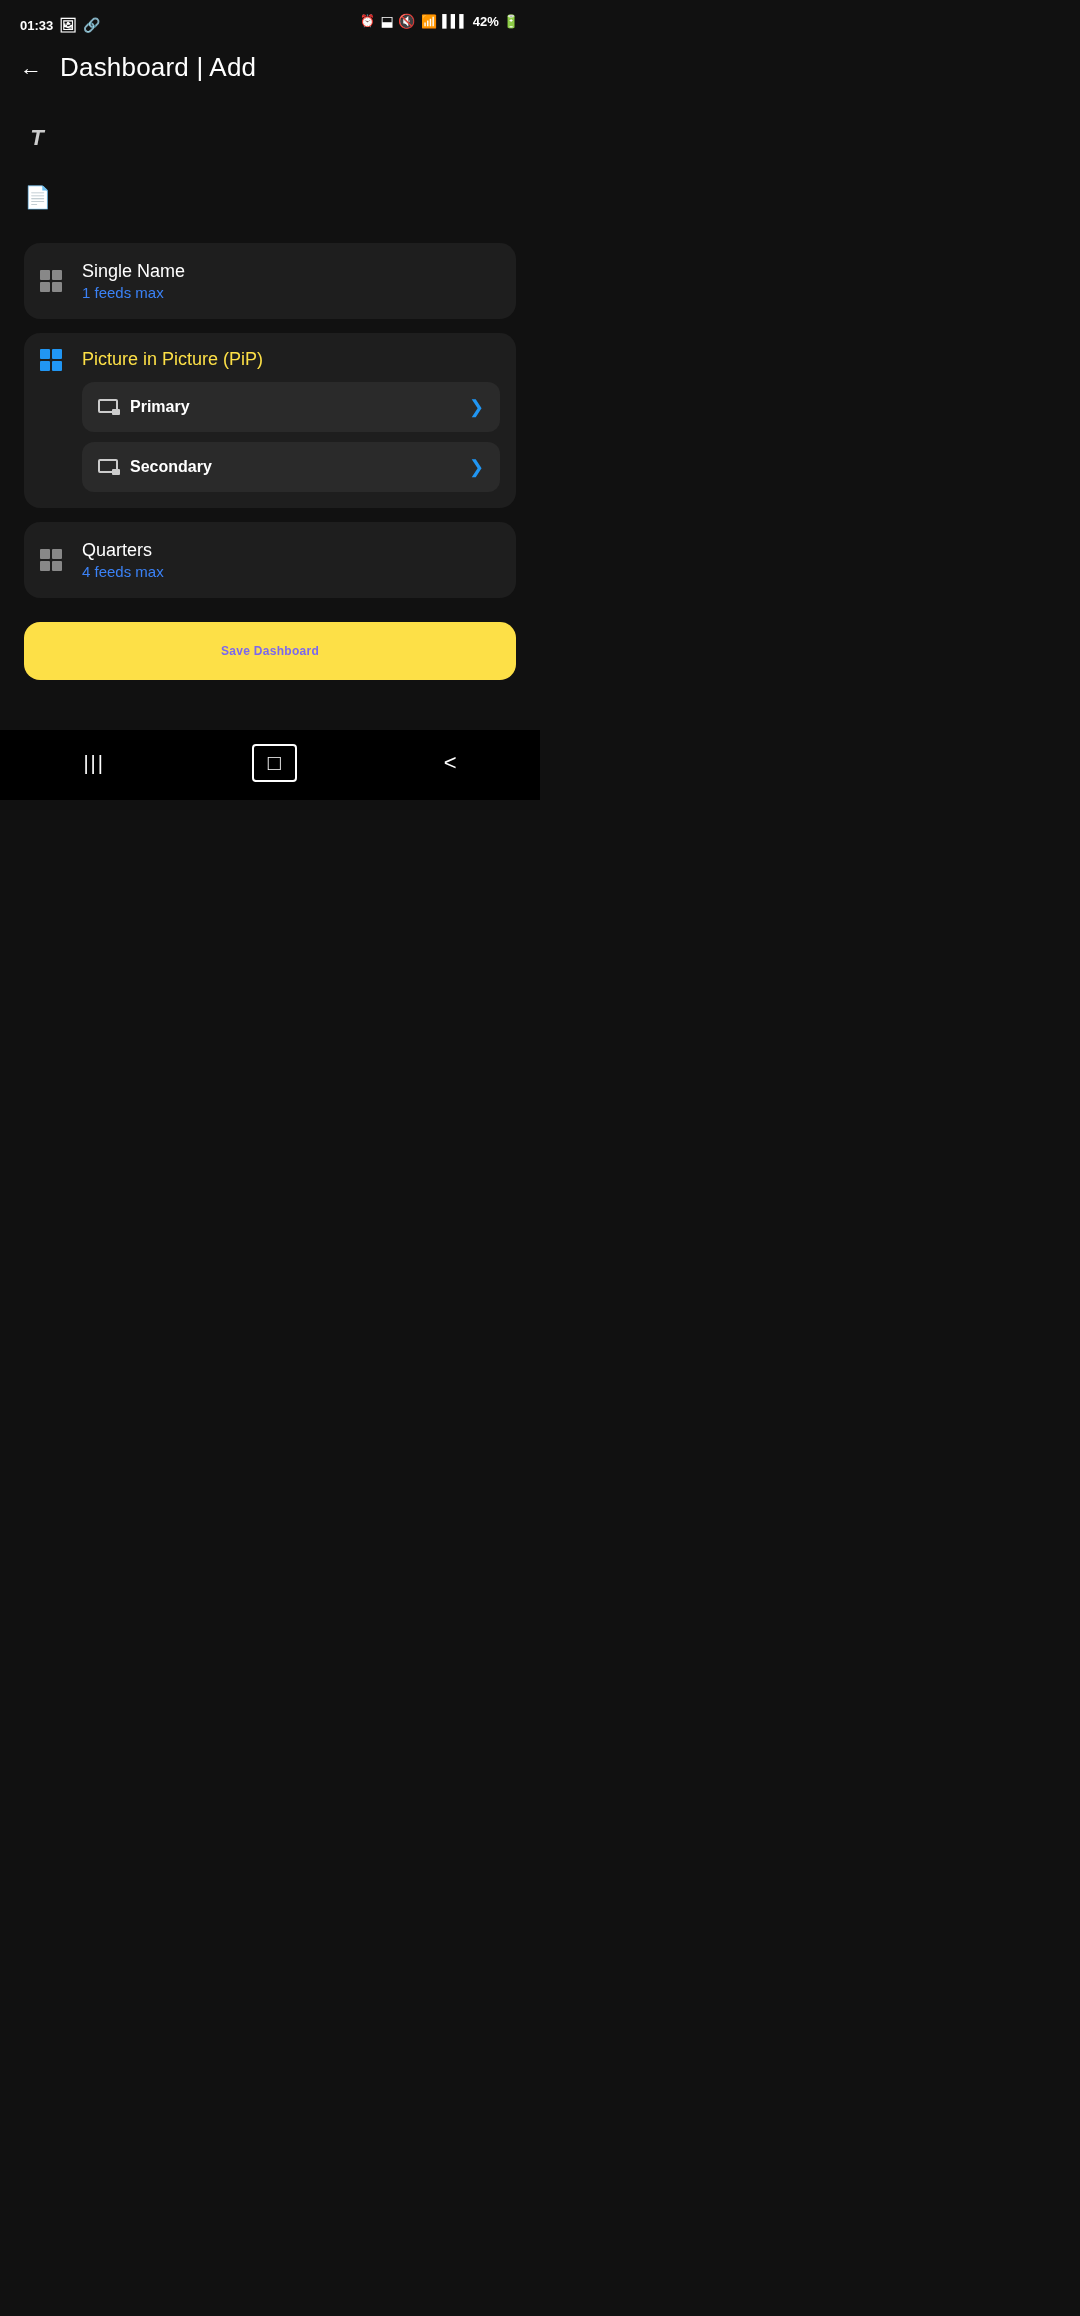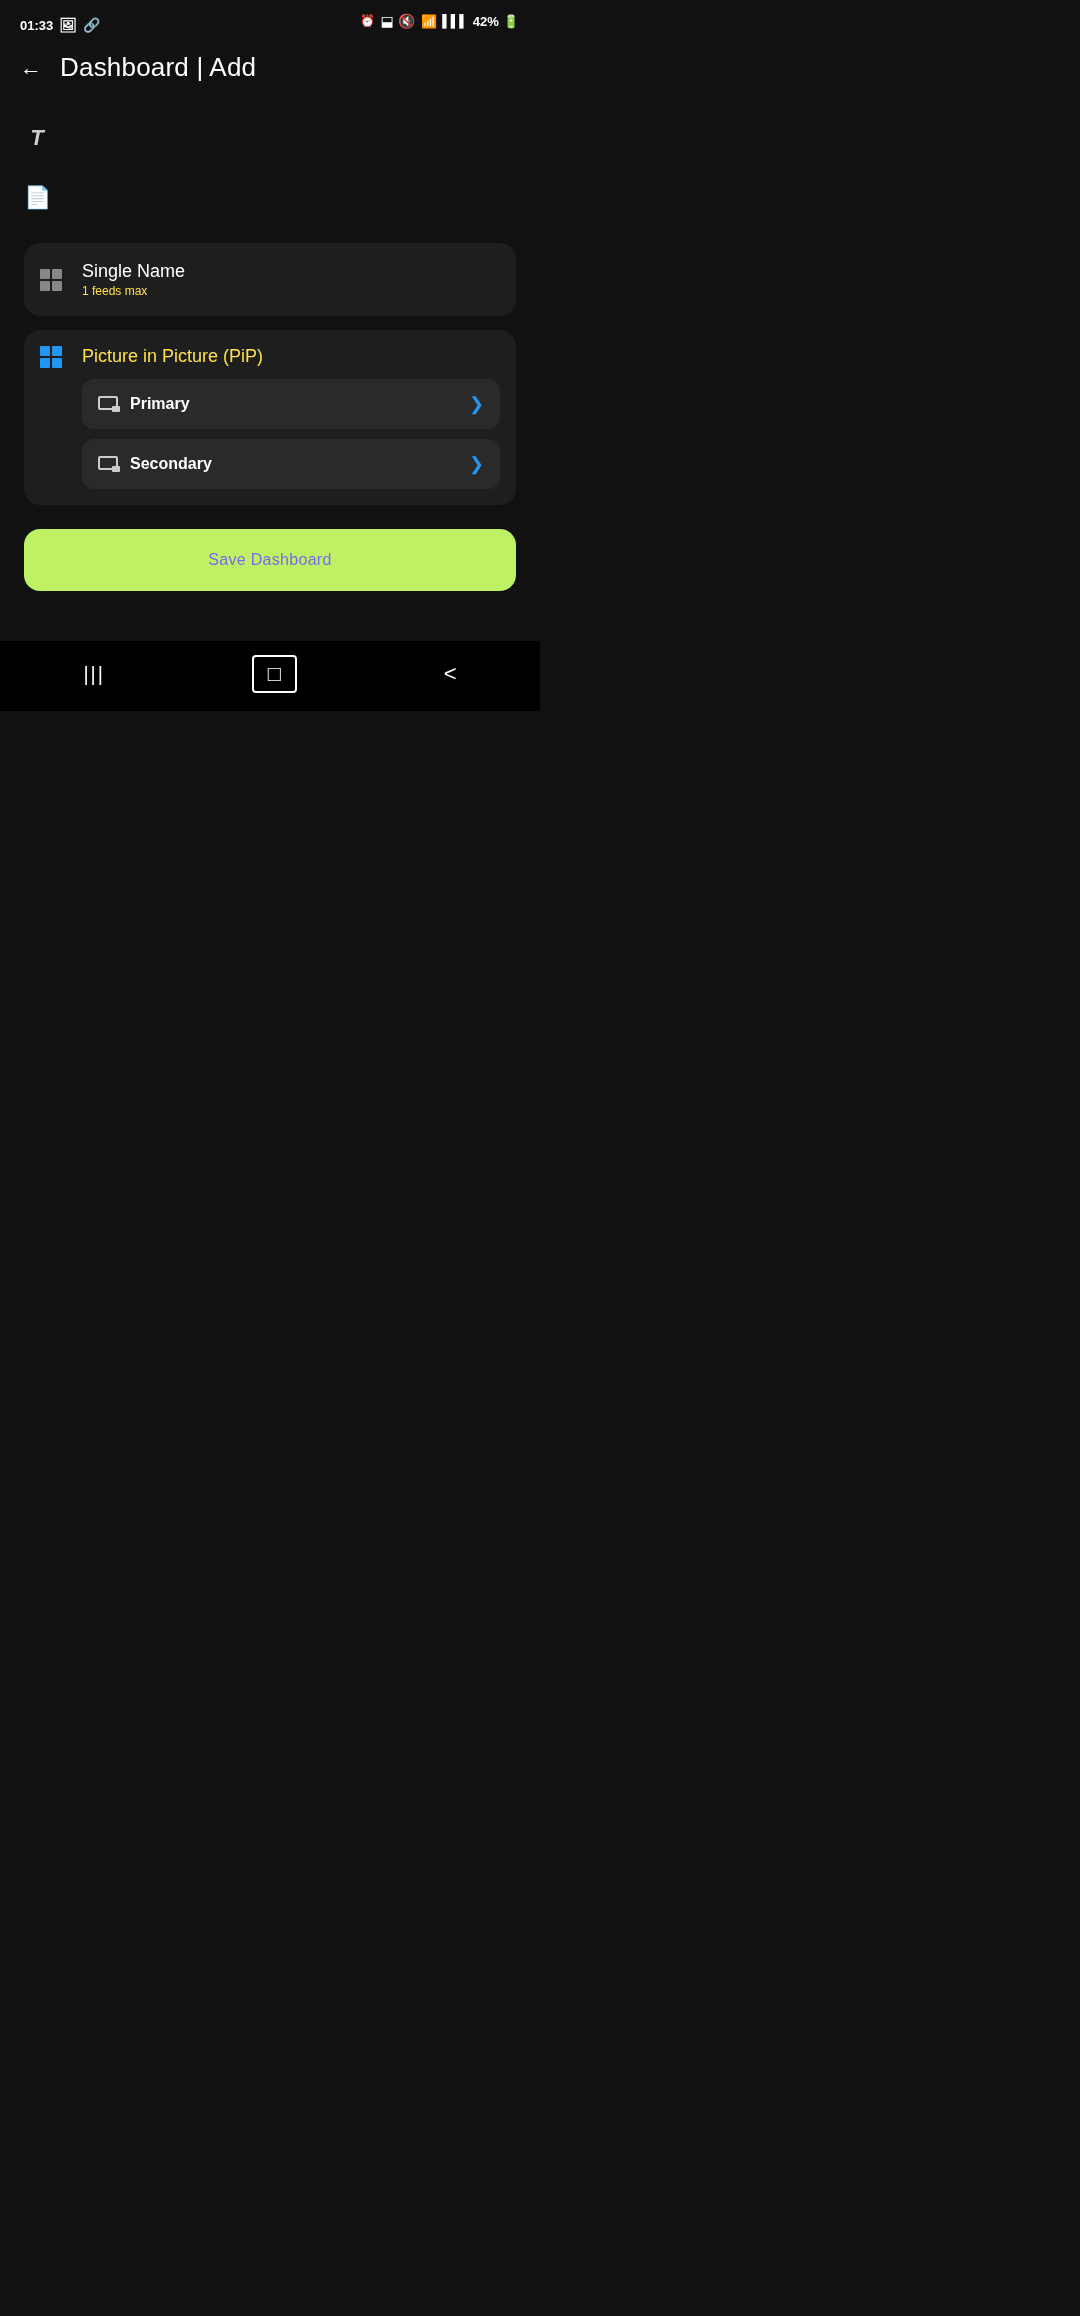--- a/index.html
+++ b/index.html
@@ -163,22 +163,22 @@
       color: #2196F3;
     }
 
     .card-title {
       font-size: 18px;
       font-weight: 500;
       color: #ffffff;
     }
 
     .card-subtitle {
-      font-size: 12px;
-      color: #fde047;
+      font-size: 15px;
+      color: #3b82f6;
       margin-top: 2px;
     }
 
     
     .pip-label {
       font-size: 18px;
       font-weight: 500;
       color: #fde047;
       margin-bottom: 12px;
     }
@@ -240,26 +240,26 @@
     }
 
     
     .save-section {
       margin-top: 24px;
       padding-bottom: 20px;
     }
 
     .save-btn {
       width: 100%;
-      background-color: #bef264;
+      background-color: #fde047;
       border: none;
       border-radius: 16px;
       padding: 22px 0;
-      font-size: 16px;
-      font-weight: 400;
+      font-size: 12px;
+      font-weight: 700;
       color: #7B68EE;
       cursor: pointer;
       letter-spacing: 0.3px;
     }
 
     
     .nav-bar {
       display: flex;
       justify-content: space-around;
       align-items: center;
@@ -416,20 +416,36 @@
               </span>
               <span>Secondary</span>
             </div>
             <span class="pip-chevron">❯</span>
           </button>
         </div>
       </div>
     </div>
   </div>
 
+  <div class="card">
+    <div class="card-row">
+      <div class="card-icon">
+        <div class="grid-icon">
+          <div class="grid-cell"></div>
+          <div class="grid-cell"></div>
+          <div class="grid-cell"></div>
+          <div class="grid-cell"></div>
+        </div>
+      </div>
+      <div>
+        <div class="card-title">Quarters</div>
+        <div class="card-subtitle">4 feeds max</div>
+      </div>
+    </div>
+  </div>
 
   <div class="save-section">
     <button class="save-btn">Save Dashboard</button>
   </div>
 
 </div>
 
 <div class="nav-bar">
   <button class="nav-btn" style="font-size:20px; letter-spacing:2px;">|||</button>
   <button class="nav-btn" style="font-size:22px; border: 2px solid #ffffff; border-radius:4px; padding: 4px 14px;">□</button>

